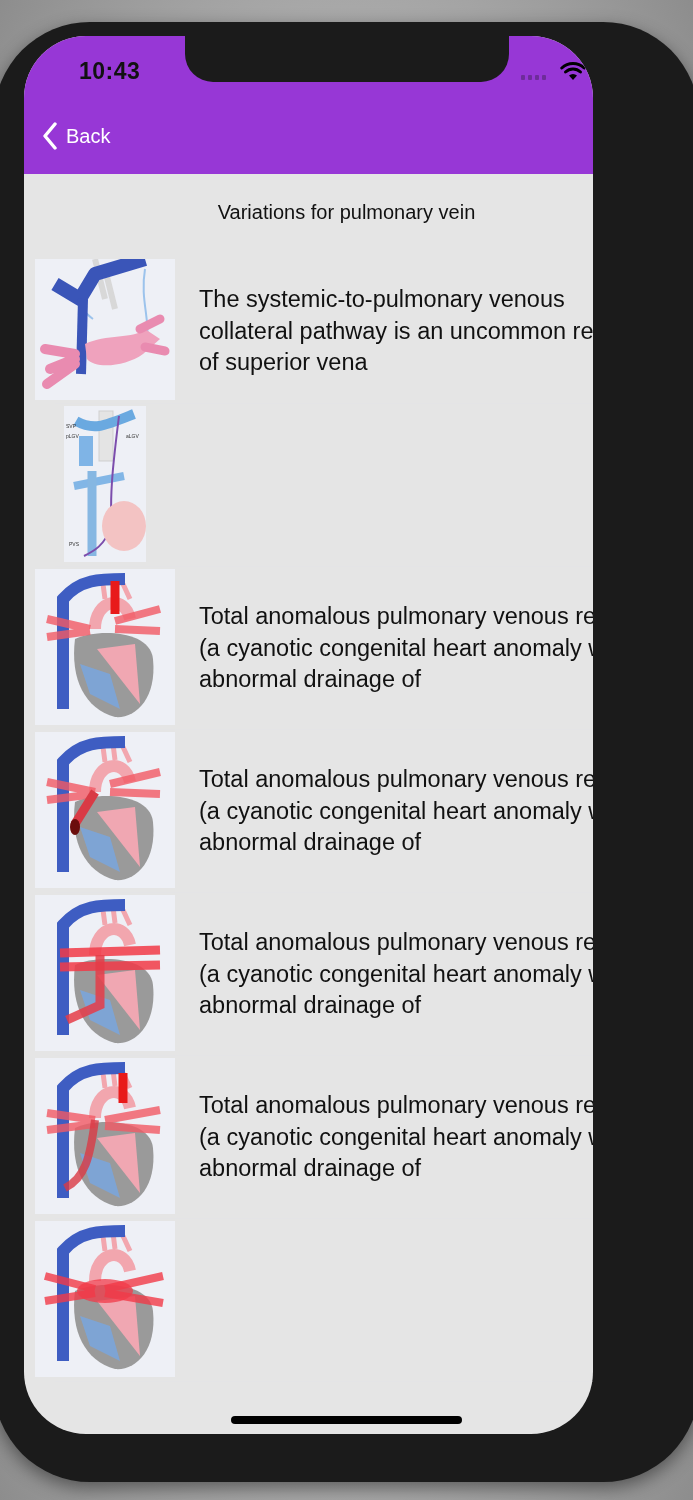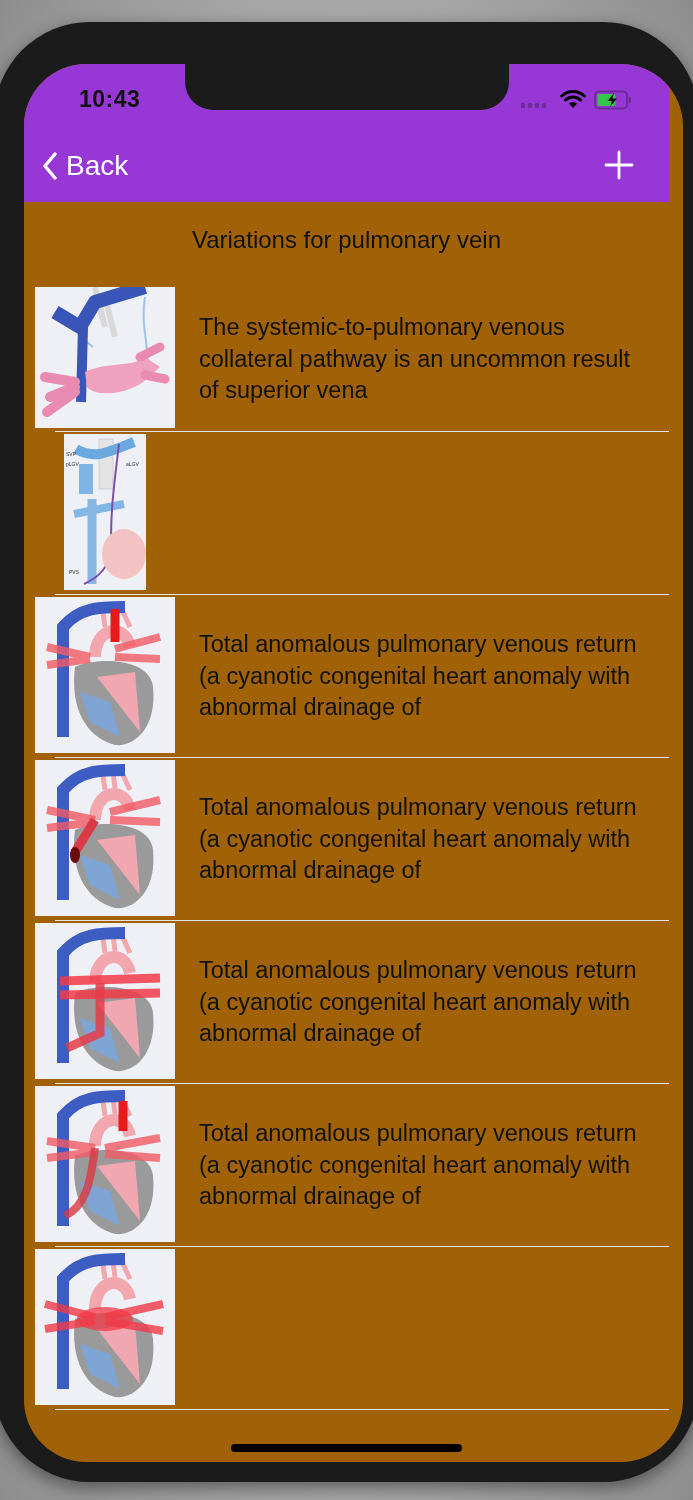--- a/index.html
+++ b/index.html
@@ -8,22 +8,22 @@
     background: radial-gradient(ellipse at center, #d9d9d9 0%, #a8a8a8 70%, #8d8d8d 100%);
     font-family: "Liberation Sans", "DejaVu Sans", sans-serif;
     position:relative;
   }
   .phone {
     position:absolute; left:-6px; top:22px; width:705px; height:1460px;
     background:#1b1b1b; border-radius:96px;
     box-shadow: 0 6px 18px rgba(0,0,0,0.45);
   }
   .screen {
-    position:absolute; left:24px; top:64px; width:659px; height:1398px;
-    background:#a16207; border-radius:62px; overflow:hidden;
+    position:absolute; left:24px; top:36px; width:569px; height:1398px;
+    background:#e5e5e5; border-radius:62px; overflow:hidden;
   }
   .header {
     position:absolute; left:0; top:0; width:645px; height:138px;
     background:#9737D6;
   }
   .notch {
     position:absolute; left:161px; top:-2px; width:324px; height:48px;
     background:#1b1b1b; border-radius:0 0 28px 28px;
   }
   .notch:before, .notch:after {
@@ -32,28 +32,28 @@
   .status-time {
     position:absolute; left:55px; top:22px; font-size:23px; font-weight:bold;
     color:#111; letter-spacing:0.5px;
   }
   .signal { position:absolute; left:497px; top:39px; display:flex; gap:3px; }
   .signal span { width:4px; height:5px; background:#6e2c9a; border-radius:1px; display:block; }
   .wifi { position:absolute; left:536px; top:26px; }
   .battery { position:absolute; left:570px; top:26px; }
   .nav-back {
     position:absolute; left:18px; top:86px; display:flex; align-items:center;
-    color:#ffffff; font-size:28px; cursor:pointer;
+    color:#ffffff; font-size:20px; cursor:pointer;
   }
   .nav-back svg { margin-right:8px; }
   .nav-add { position:absolute; left:580px; top:86px; cursor:pointer; }
   .title-row {
     position:absolute; left:0; top:138px; width:645px; height:76px;
     display:flex; align-items:center; justify-content:center;
-    font-size:24px; color:#111;
+    font-size:20px; color:#111;
   }
   .list { position:absolute; left:0; top:223px; width:645px; }
   .row {
     position:relative; height:163px; display:flex; align-items:center; cursor:pointer;
   }
   .row:after {
     content:""; position:absolute; left:31px; right:0; bottom:0; height:1px; background:#e4e4e6;
   }
   .row.first { height:145px;justify-content:space-between; }
   .thumb-wrap { width:175px; height:100%; position:relative; flex:0 0 175px; }

